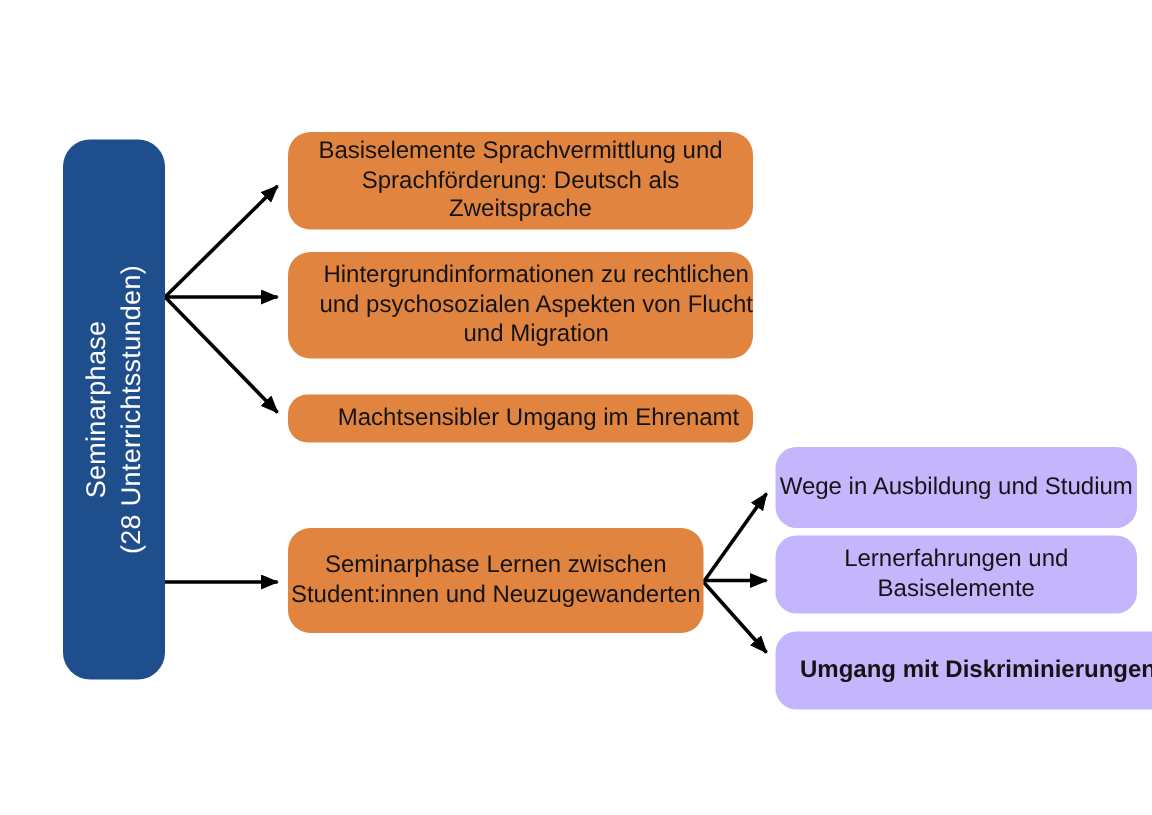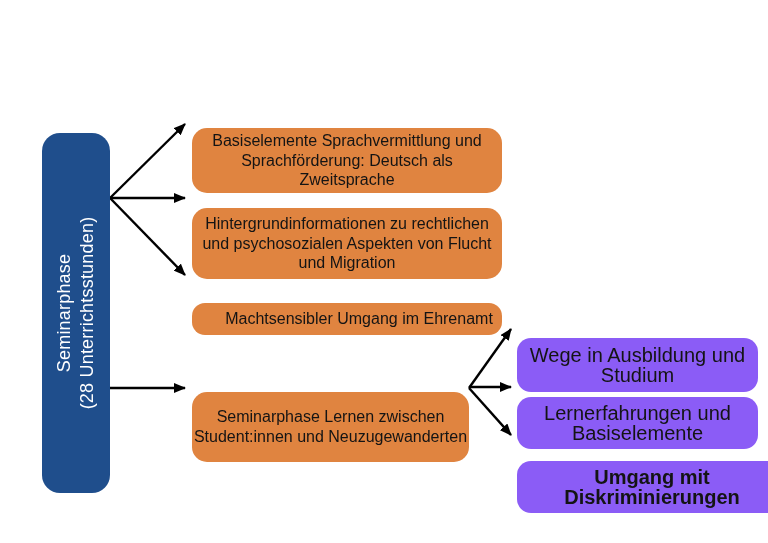--- a/index.html
+++ b/index.html
@@ -23,21 +23,20 @@
     height: 543px;
     pointer-events: none;
   }
   .node {
     position: absolute;
     display: flex;
     align-items: center;
     justify-content: center;
     text-align: center;
     box-sizing: border-box;
-    margin-top: 40px;
   }
   .node .label {
     white-space: pre-line;
     color: #141414;
   }
   
   .phase {
     left: 42px;
     top: 93px;
     width: 68px;
@@ -59,28 +58,28 @@
     letter-spacing: 0.2px;
   }
   
   .topic {
     background: #E08440;
     border-radius: 15px;
     font-size: 16px;
     line-height: 19.5px;
   }
   .t0 { left: 192px; top: 88px;  width: 310px; height: 65px; }
-  .t1 { left: 192px; top: 168px; width: 310px; height: 71px; }
+  .t1 { left: 192px; top: 168px; width: 310px; height: 71px; justify-content: flex-end; }
   .t2 { left: 192px; top: 263px; width: 310px; height: 32px; border-radius: 13px; padding-left: 24px; }
   .t3 { left: 192px; top: 352px; width: 277px; height: 70px; line-height: 20.5px; }
   
   .subtopic {
-    background: #8b5cf6;
+    background: #c4b5fd;
     border-radius: 14px;
-    font-size: 20px;
+    font-size: 16px;
     line-height: 20px;
   }
   .s0 { left: 517px; top: 298px; width: 241px; height: 54px; }
   .s1 { left: 517px; top: 357px; width: 241px; height: 52px; }
   .s2 { left: 517px; top: 421px; width: 270px; height: 52px; font-weight: bold; }
 </style>
 </head>
 <body>
 
 <div class="canvas">

